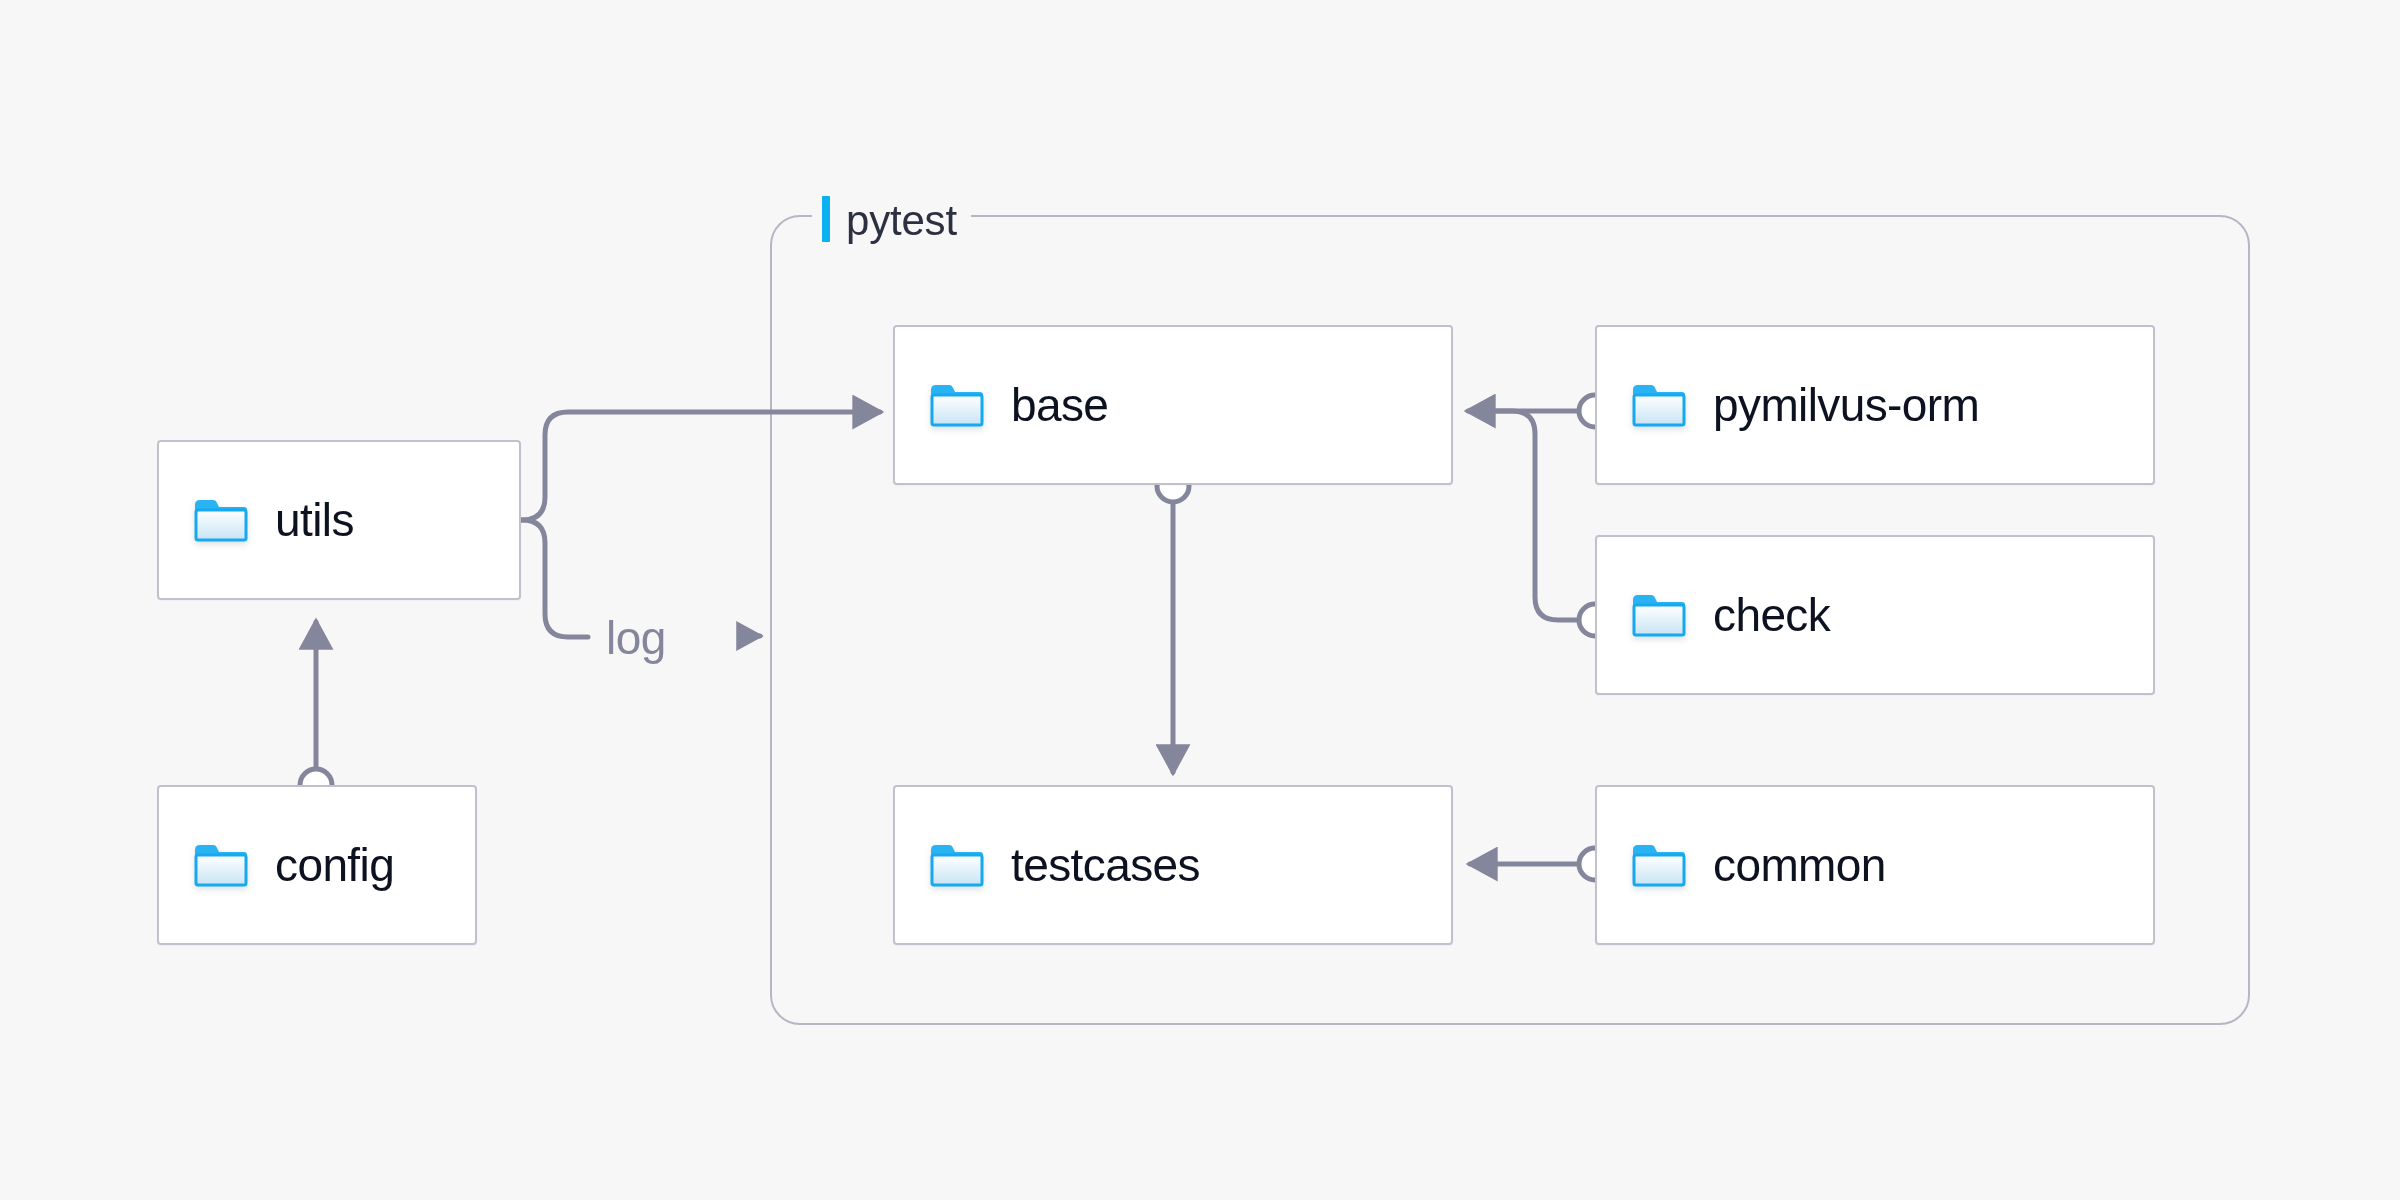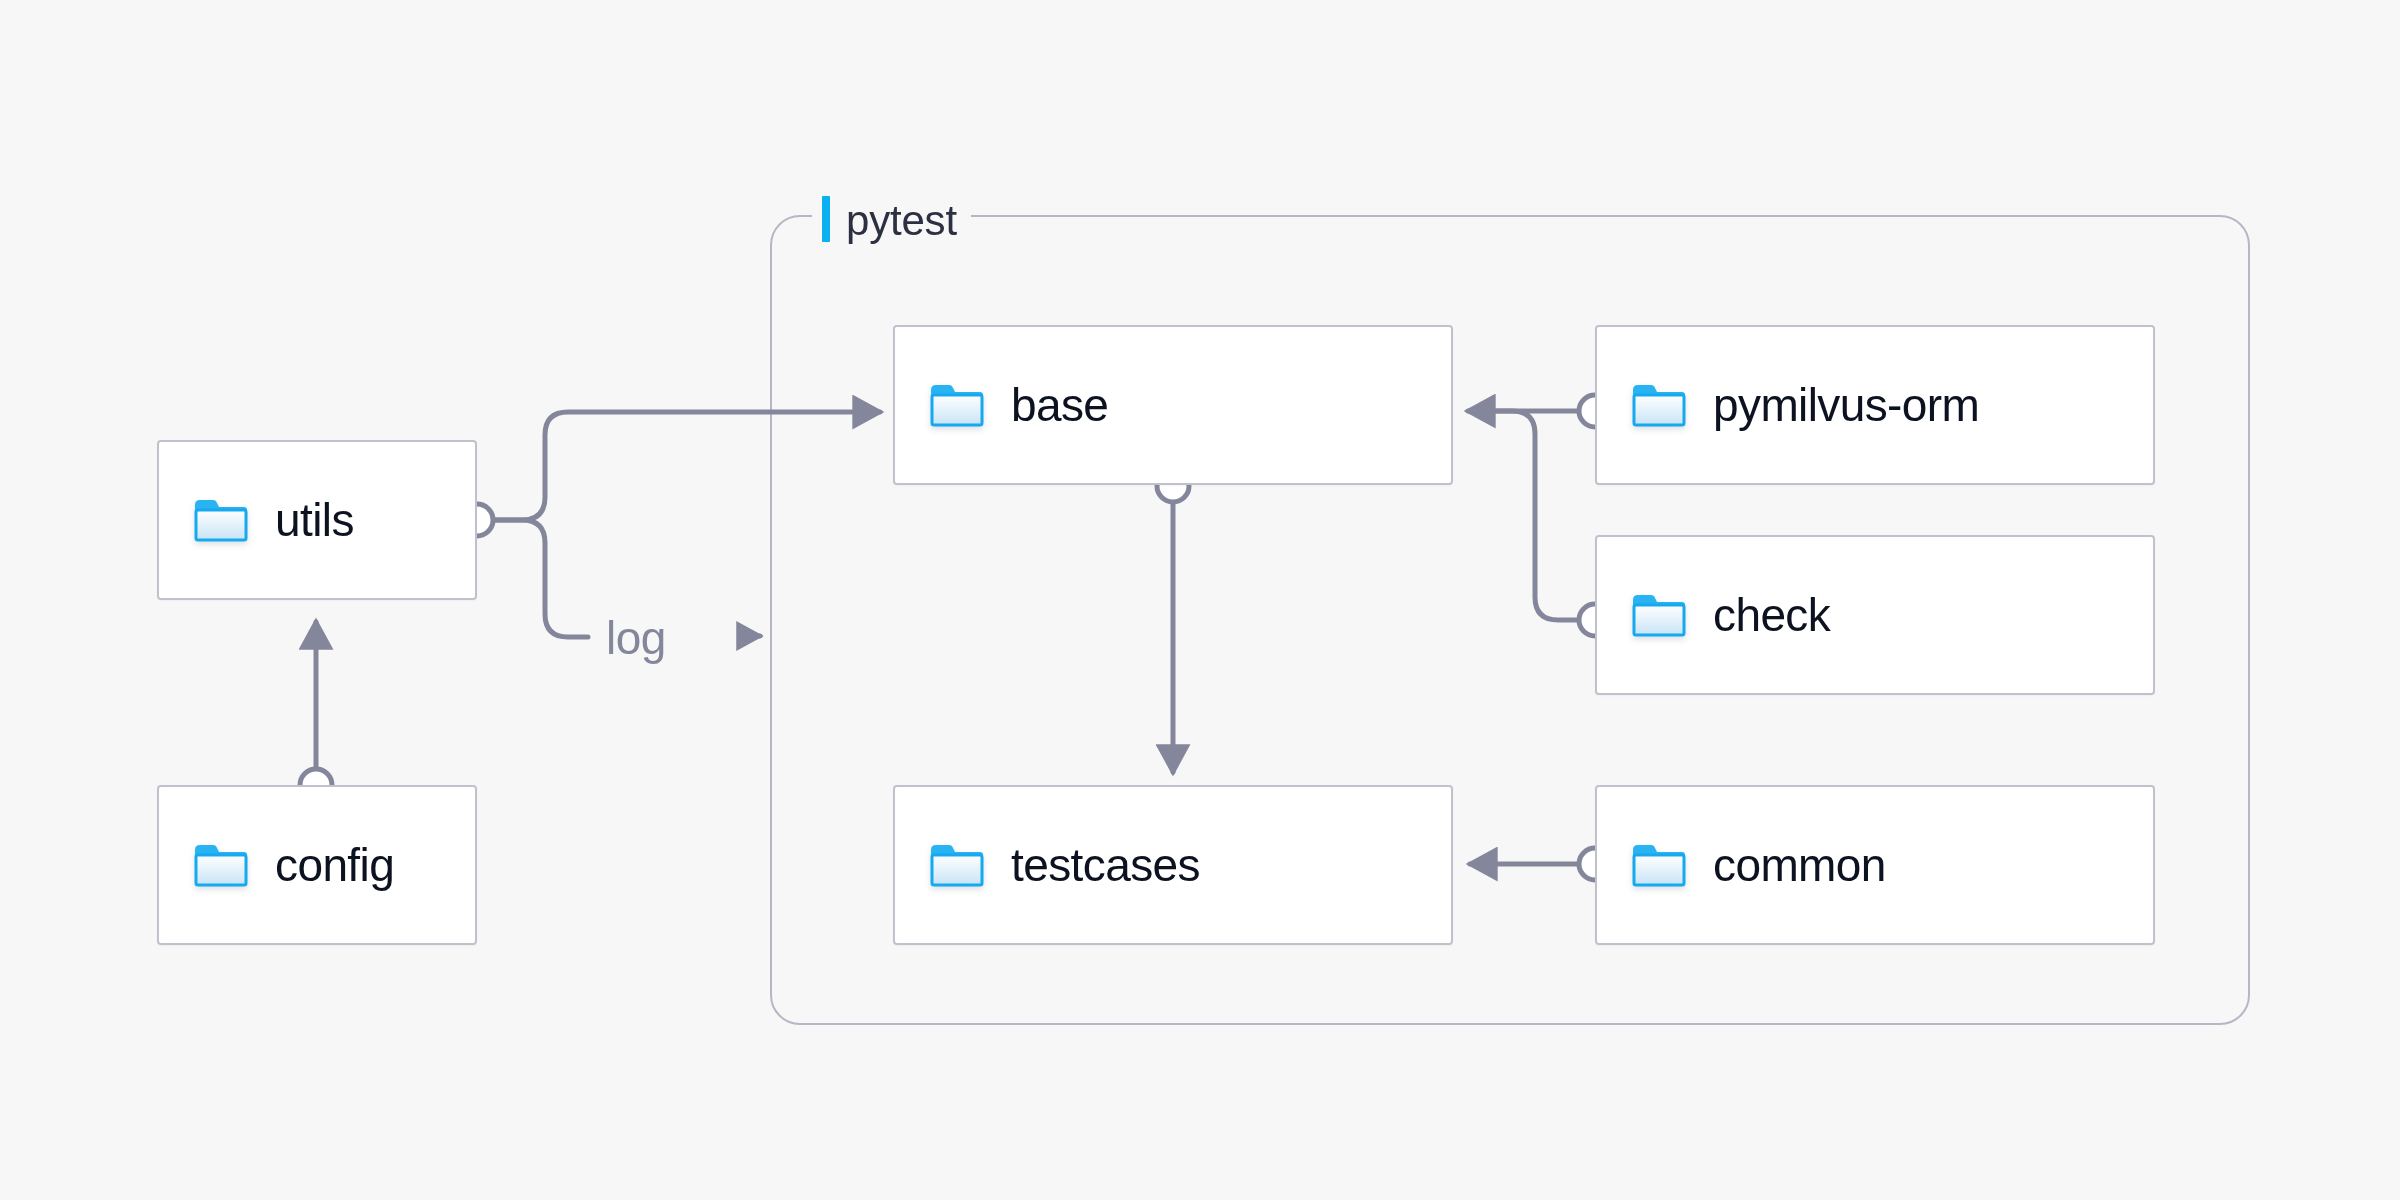--- a/index.html
+++ b/index.html
@@ -165,21 +165,21 @@
     <path class="wire" d="M 1490 411 L 1468 411" marker-end="url(#arrow)"></path>
     <circle class="port" cx="1595" cy="411" r="16"></circle>
     <circle class="port" cx="1595" cy="620" r="16"></circle>
 
     <g>
       <path class="wire" d="M 1578 864 L 1470 864" marker-end="url(#arrow)"></path>
     </g>
     <circle class="port" cx="1595" cy="864" r="16"></circle>
   </svg>
 
-  <div class="node" style="left:157px; top:440px; width:320px; height:160px;">
+  <div class="node" style="left:157px; top:440px; width:364px; height:160px;">
     <div class="node-inner">
       <span class="folder-icon">
         <svg viewBox="0 0 56 46">
           <defs>
               <linearGradient id="fg1" x1="0" y1="0" x2="0" y2="1">
             <stop offset="0" stop-color="#ffffff"></stop>
                 <stop offset="1" stop-color="#c8e4f5"></stop>
           </linearGradient>
             </defs>
           <path d="M2 8 q0-5 5-5 h13 q3 0 4 3 l2 4 h25 q3 0 3 3 v28 q0 3-3 3 h-46 q-3 0-3-3 z" fill="#29b3f2"></path>

